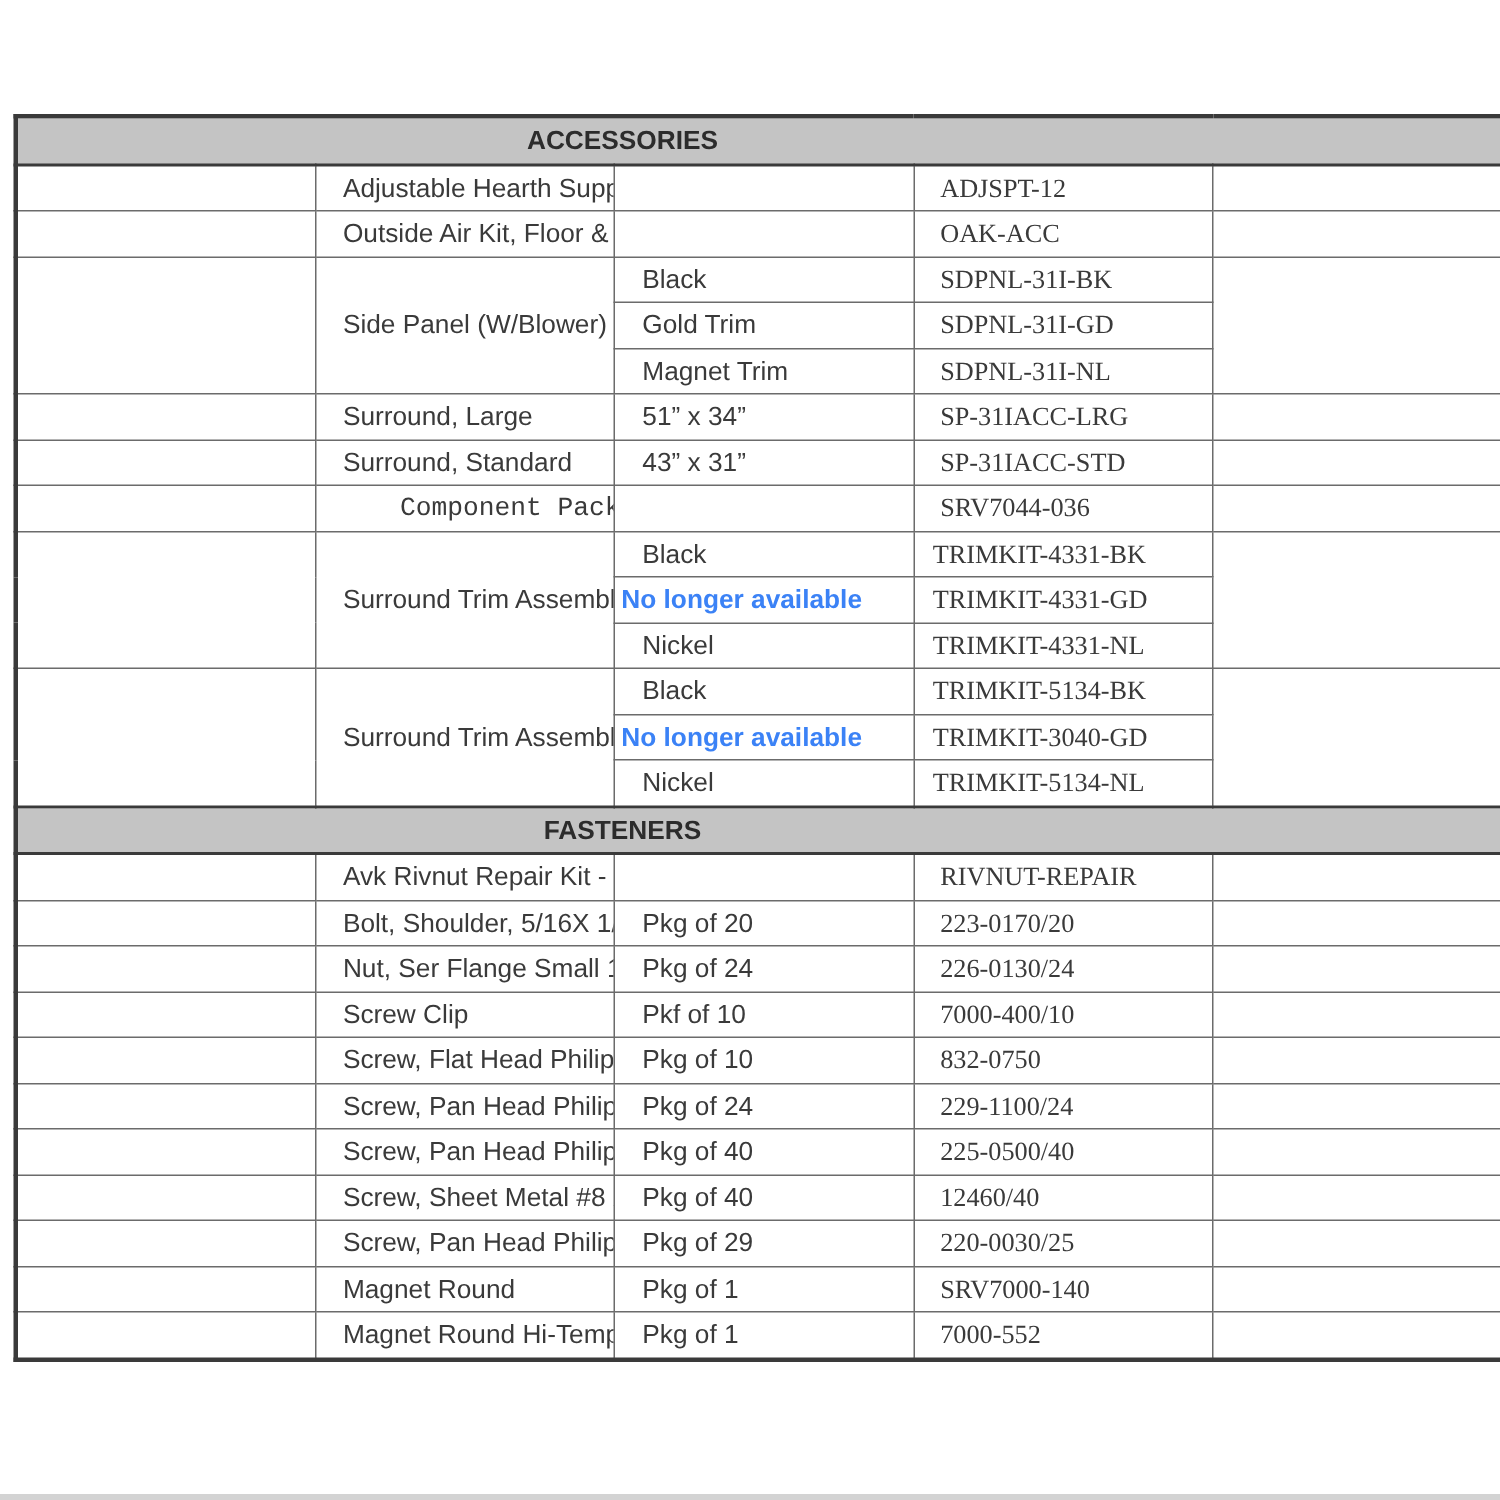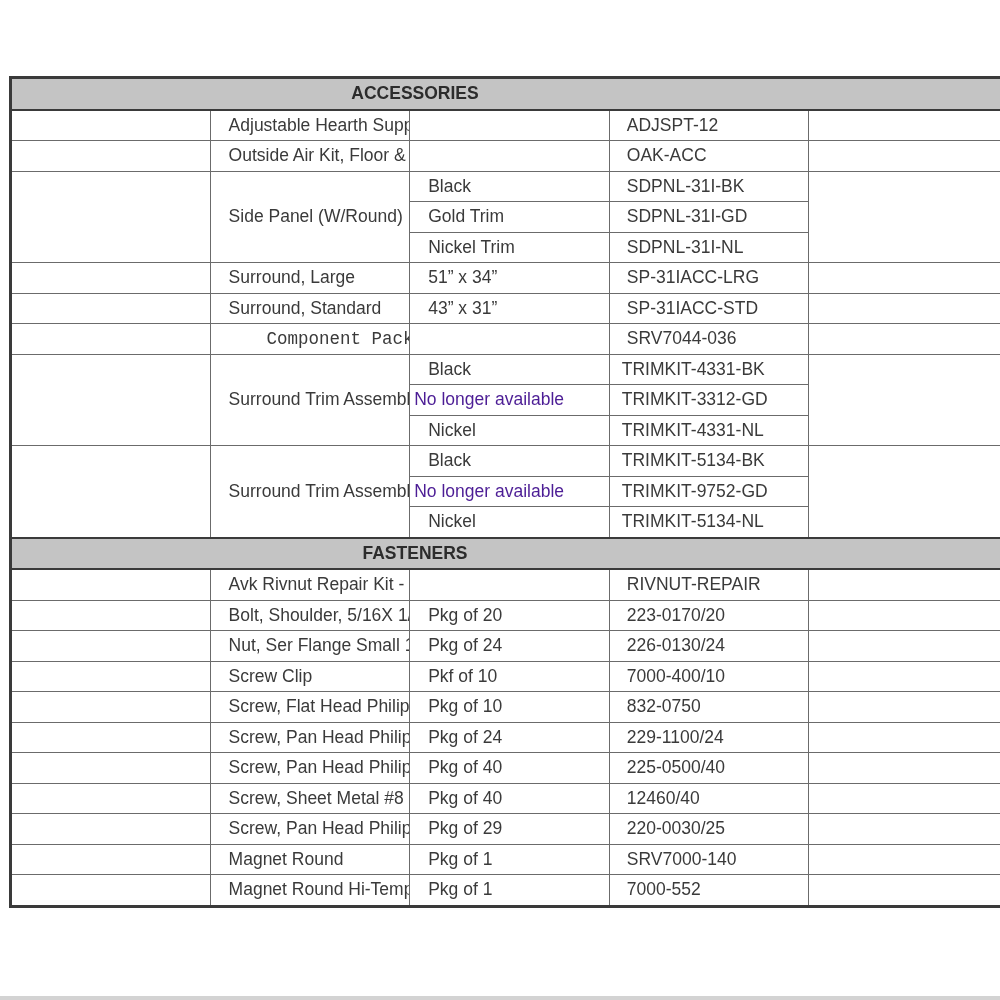--- a/index.html
+++ b/index.html
@@ -7,27 +7,27 @@
          font-family:"Liberation Sans", sans-serif; color:#3a3a3a; }
   #sheet { position:absolute; left:0; top:0; width:984px; height:1000px; }
   table.parts { position:absolute; left:9px; top:76px; width:1000px;
                 border-collapse:collapse; table-layout:fixed;
                 border-left:3px solid #3a3a3a; border-top:3px solid #3a3a3a; border-bottom:3px solid #3a3a3a; }
   table.parts td { border:1.5px solid #6b6b6b; height:29.5px; padding:0; font-size:17.5px;
                    white-space:nowrap; overflow:hidden; vertical-align:middle; }
   td.c0 { width:69px; }
   td.c1 { width:541px; padding-left:18px !important; }
   td.c2 { width:177px; padding-left:18px !important; }
-  td.c3 { width:188px; padding-left:17px !important; }
+  td.c3 { width:188px; padding-left:17px !important;font-family:Liberation Serif, serif; }
   td.c4 { width:10px; }
   tr.section td { background:#c4c4c4; font-weight:bold; text-align:center; font-size:17.5px;
                   border-top:2.5px solid #3a3a3a; border-bottom:2.5px solid #3a3a3a; color:#2c2c2c; }
   tr.section td.label { padding-right:190px; }
   td.indent { padding-left:56px !important;font-family:Liberation Mono, monospace; }
-  td.nla { font-weight:normal; font-size:15.5px; padding-left:4px !important; color:#4c1d95; }
+  td.nla { font-weight:bold; font-size:15.5px; padding-left:4px !important; color:#3b82f6; }
   td.code-tight { padding-left:12px !important; }
   #bottom-rule { position:absolute; left:0; top:996px; width:1000px; height:4px; background:#d3d3d3; }
 </style>
 </head>
 <body>
 
 <div id="sheet">
   <table class="parts">
     <tbody id="parts-body">
         <tr class="section">
@@ -42,31 +42,31 @@
         </tr>
         <tr>
           <td class="c0" rowspan="1"></td>
           <td class="c1" rowspan="1">Outside Air Kit, Floor &amp; Rear</td>
           <td class="c2"></td>
           <td class="c3">OAK-ACC</td>
           <td class="c4" rowspan="1"></td>
         </tr>
         <tr>
           <td class="c0" rowspan="3"></td>
-          <td class="c1" rowspan="3">Side Panel (W/Round)</td>
+          <td class="c1" rowspan="3">Side Panel (W/Blower)</td>
           <td class="c2">Black</td>
           <td class="c3">SDPNL-31I-BK</td>
           <td class="c4" rowspan="3"></td>
         </tr>
         <tr>
           <td class="c2">Gold Trim</td>
           <td class="c3">SDPNL-31I-GD</td>
         </tr>
         <tr>
-          <td class="c2">Nickel Trim</td>
+          <td class="c2">Magnet Trim</td>
           <td class="c3">SDPNL-31I-NL</td>
         </tr>
         <tr>
           <td class="c0" rowspan="1"></td>
           <td class="c1" rowspan="1">Surround, Large</td>
           <td class="c2">51” x 34”</td>
           <td class="c3">SP-31IACC-LRG</td>
           <td class="c4" rowspan="1"></td>
         </tr>
         <tr>
@@ -85,36 +85,36 @@
         </tr>
         <tr>
           <td class="c0" rowspan="3"></td>
           <td class="c1" rowspan="3">Surround Trim Assembly 43 X 31</td>
           <td class="c2">Black</td>
           <td class="c3 code-tight">TRIMKIT-4331-BK</td>
           <td class="c4" rowspan="3"></td>
         </tr>
         <tr>
           <td class="c2 nla">No longer available</td>
-          <td class="c3 code-tight">TRIMKIT-3312-GD</td>
+          <td class="c3 code-tight">TRIMKIT-4331-GD</td>
         </tr>
         <tr>
           <td class="c2">Nickel</td>
           <td class="c3 code-tight">TRIMKIT-4331-NL</td>
         </tr>
         <tr>
           <td class="c0" rowspan="3"></td>
           <td class="c1" rowspan="3">Surround Trim Assembly 51 X 34</td>
           <td class="c2">Black</td>
           <td class="c3 code-tight">TRIMKIT-5134-BK</td>
           <td class="c4" rowspan="3"></td>
         </tr>
         <tr>
           <td class="c2 nla">No longer available</td>
-          <td class="c3 code-tight">TRIMKIT-9752-GD</td>
+          <td class="c3 code-tight">TRIMKIT-3040-GD</td>
         </tr>
         <tr>
           <td class="c2">Nickel</td>
           <td class="c3 code-tight">TRIMKIT-5134-NL</td>
         </tr>
         <tr class="section">
           <td colspan="5" class="label">FASTENERS</td>
         </tr>
         <tr>
           <td class="c0" rowspan="1"></td>

